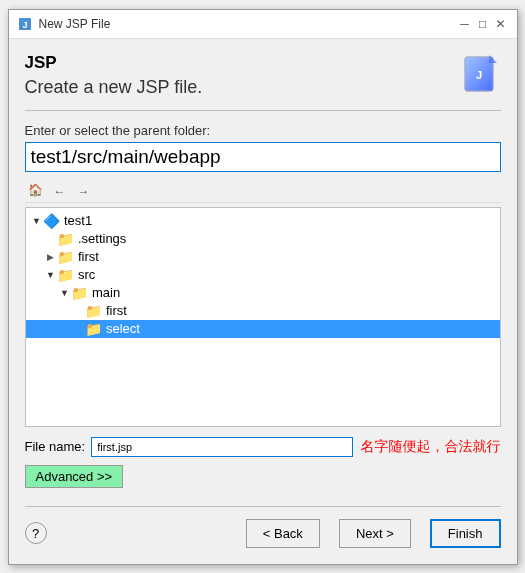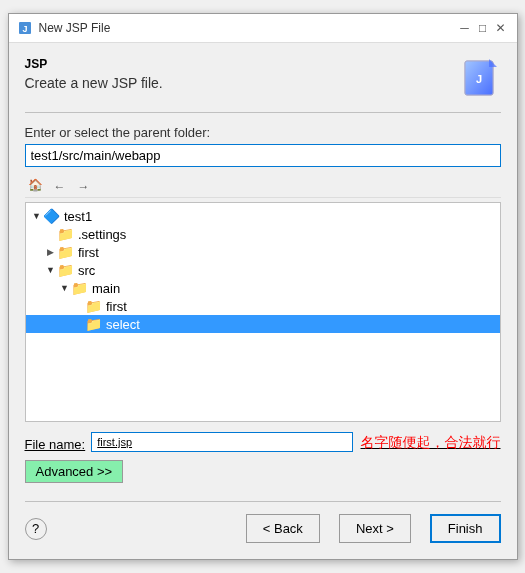--- a/index.html
+++ b/index.html
@@ -55,44 +55,44 @@
     .content {
       padding: 14px 16px 10px 16px;
     }
     .header-section {
       display: flex;
       justify-content: space-between;
       align-items: flex-start;
       margin-bottom: 12px;
     }
     .header-left h2 {
-      font-size: 12px;
+      font-size: 17px;
       font-weight: bold;
       color: #000;
       margin-bottom: 4px;
     }
     .header-left p {
-      font-size: 14px;
+      font-size: 18px;
       color: #333;
     }
     .divider {
       border: none;
       border-top: 1px solid #c0c0c0;
       margin: 0 0 12px 0;
     }
     .label {
       font-size: 13px;
       color: #333;
       margin-bottom: 4px;
     }
     .folder-input {
       width: 100%;
       padding: 3px 5px;
       border: 1px solid #0078d4;
-      font-size: 13px;
+      font-size: 19px;
       outline: none;
       background: #fff;
       margin-bottom: 6px;
     }
     .toolbar-row {
       display: flex;
       gap: 2px;
       margin-bottom: 4px;
       padding: 2px 0;
       border-bottom: 1px solid #ddd;
@@ -143,24 +143,23 @@
     .tree-arrow.expanded { color: #333; }
     .tree-arrow.empty { width: 14px; }
     .tree-icon {
       margin-right: 3px;
       font-size: 14px;
     }
     .folder-icon { color: #dcb44a; }
     .project-icon { color: #4a90d9; }
     .file-row {
       display: flex;
-      align-items: flex-end;
+      align-items: center;
       margin-top: 10px;
       margin-bottom: 8px;
-      text-decoration: underline;
     }
     .file-label {
       font-size: 13px;
       margin-right: 6px;
       white-space: nowrap;
     }
     .file-input {
       flex: 1;
       padding: 3px 5px;
       border: 1px solid #0078d4;

